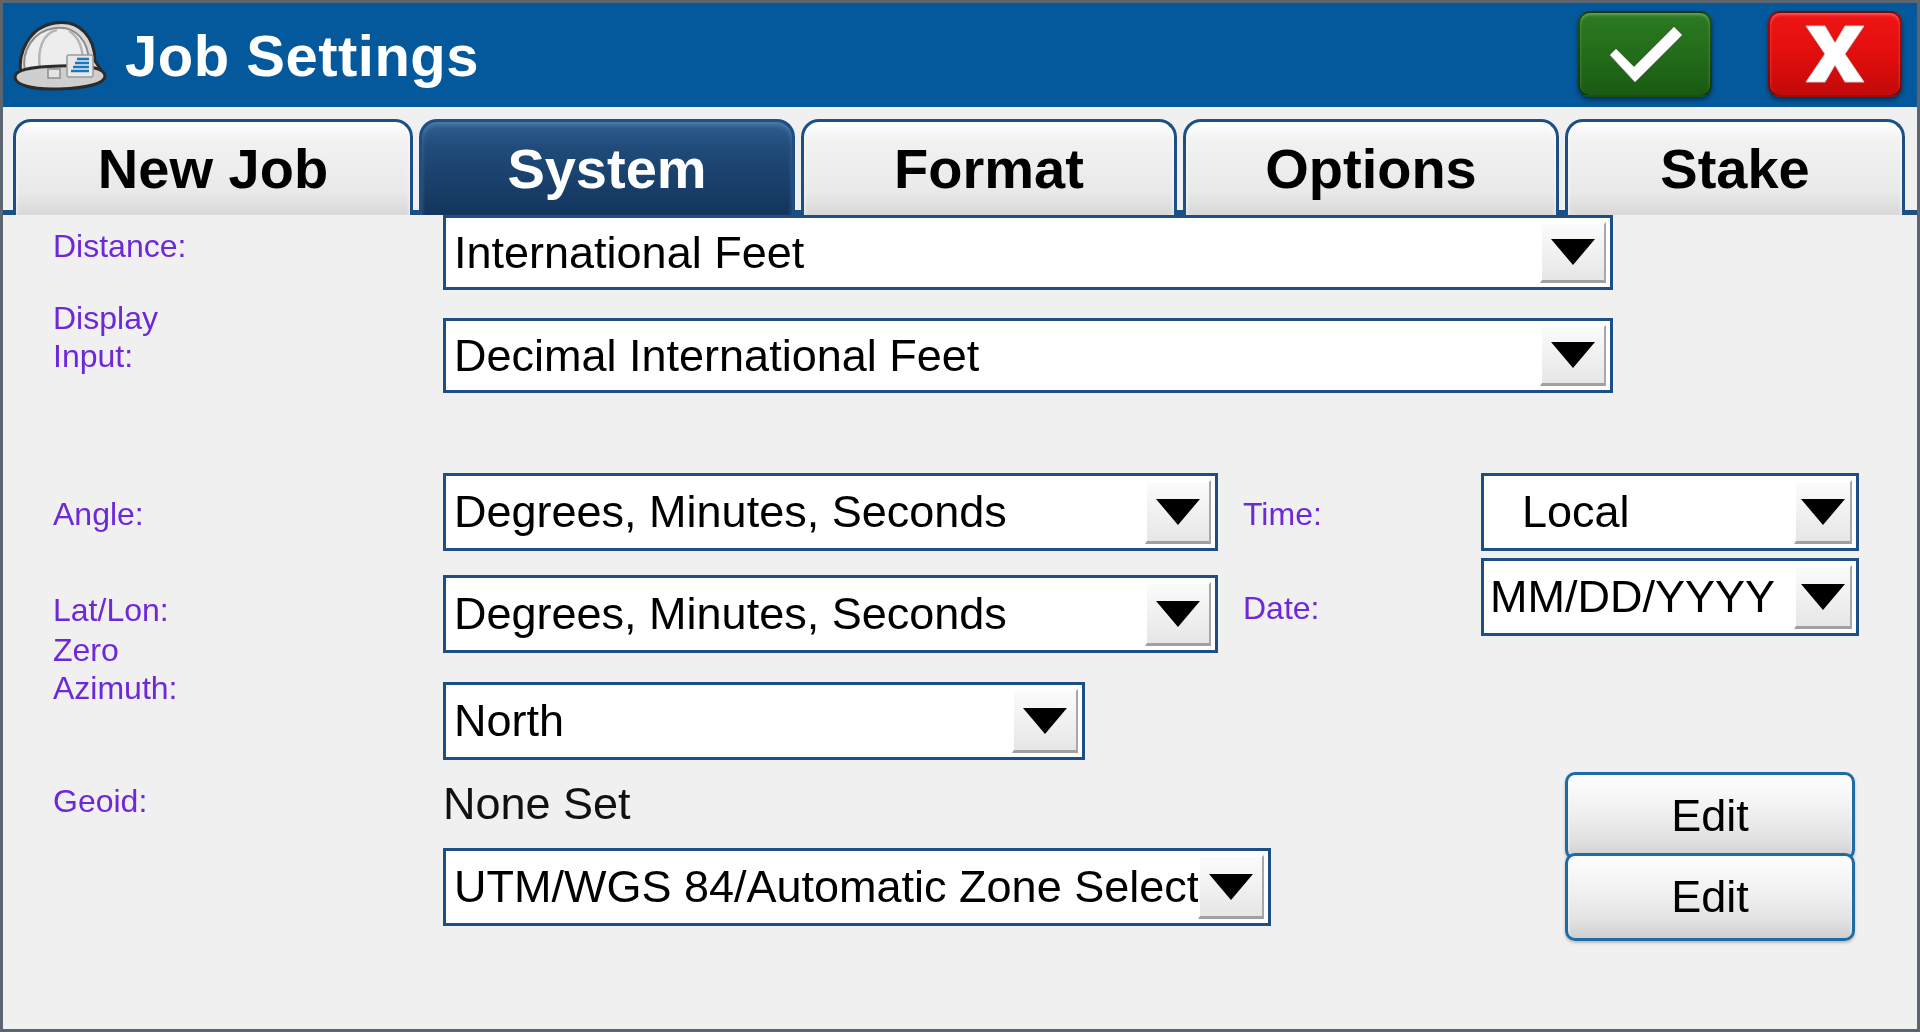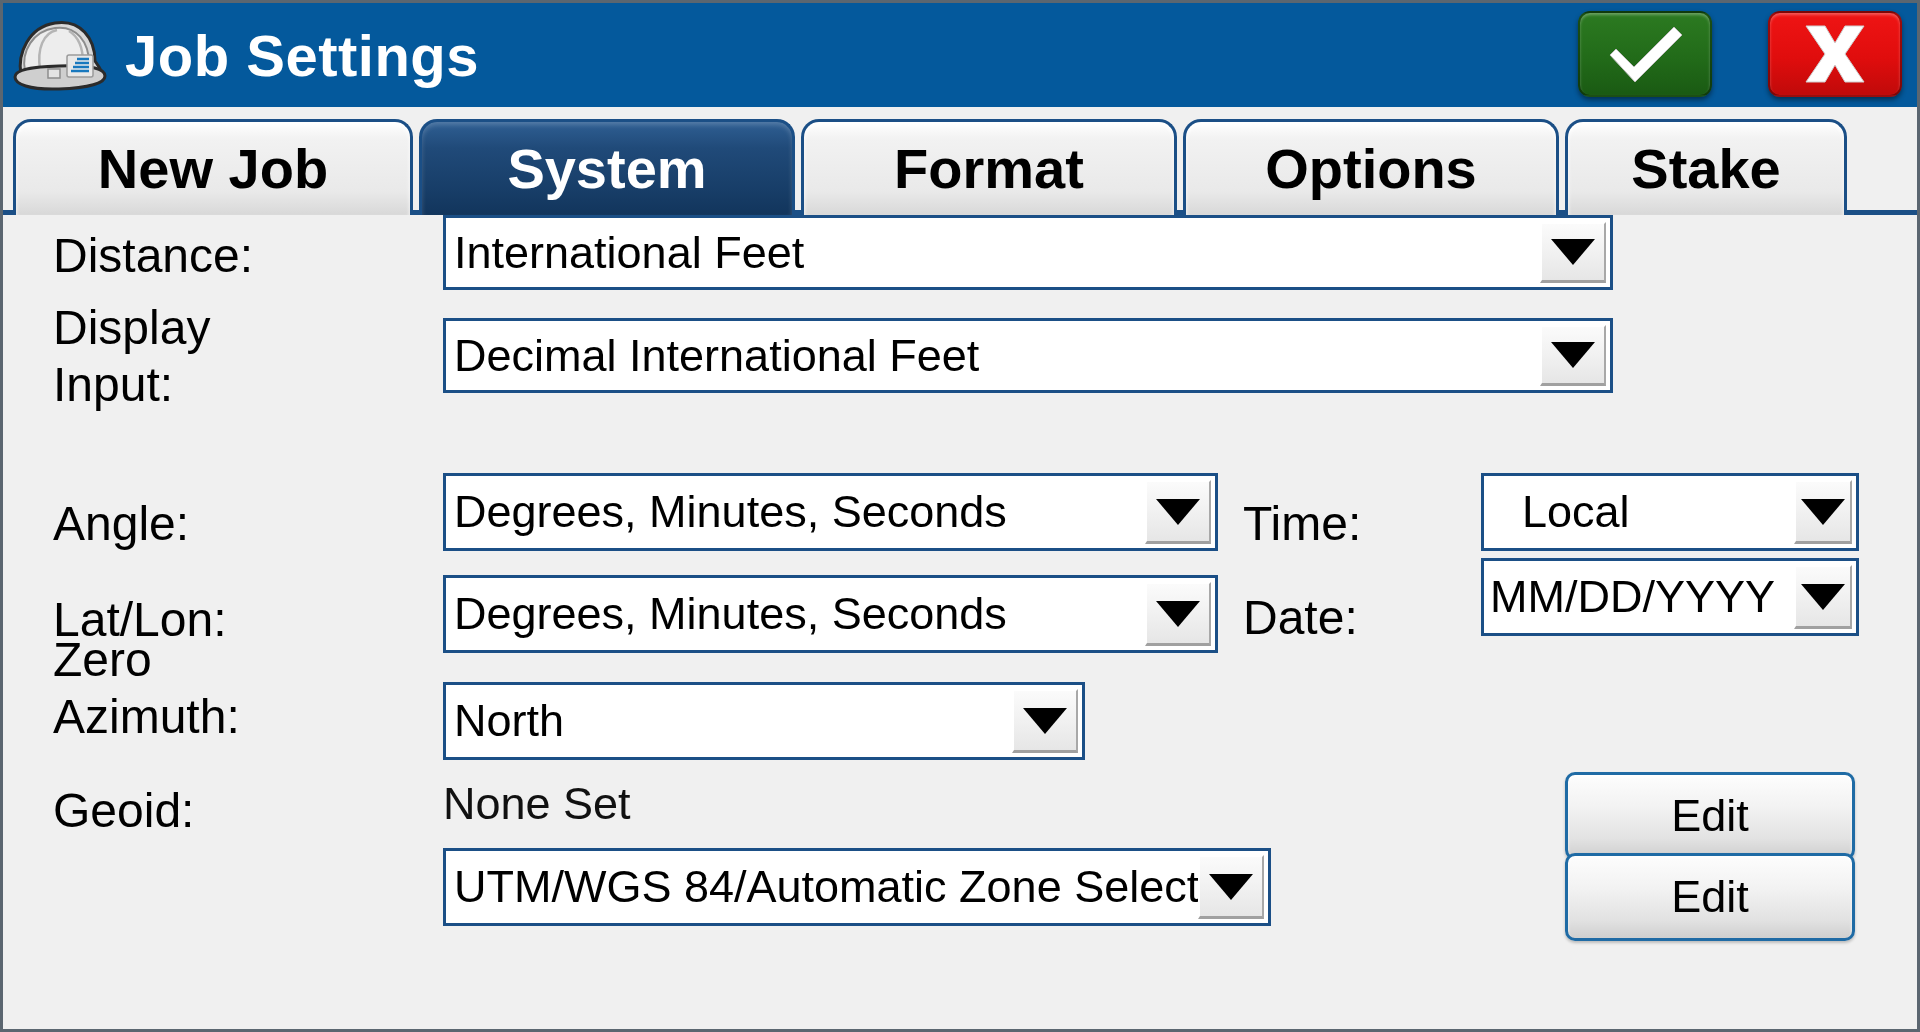--- a/index.html
+++ b/index.html
@@ -93,34 +93,34 @@
     color: #ffffff;
     background:
       linear-gradient(180deg, #2f5f93 0%, #204a79 28%, #173d67 75%, #12355c 100%);
     box-shadow: inset 0 3px 5px rgba(255,255,255,0.18);
     z-index: 3;
   }
   #tab-0 { left: 10px;   width: 400px; }
   #tab-1 { left = 0; left: 416px;  width: 376px; }
   #tab-2 { left: 798px;  width: 376px; }
   #tab-3 { left: 1180px; width: 376px; }
-  #tab-4 { left: 1562px; width: 282px; }
+  #tab-4 { left: 1562px; width: 340px; }
 
   
   #content {
     position: absolute;
     left: 0; top: 217px;
     width: 1914px; height: 809px;
     background: #f0f0f0;
   }
 
   .lbl {
     position: absolute;
-    font-size: 48px;
-    color: #000000;
+    font-size: 32px;
+    color: #6d28d9;
     line-height: 1.18;
     white-space: pre-line;
   }
 
   
   .combo {
     position: absolute;
     background: #ffffff;
     border: 3px solid #1b4f86;
     display: flex;

